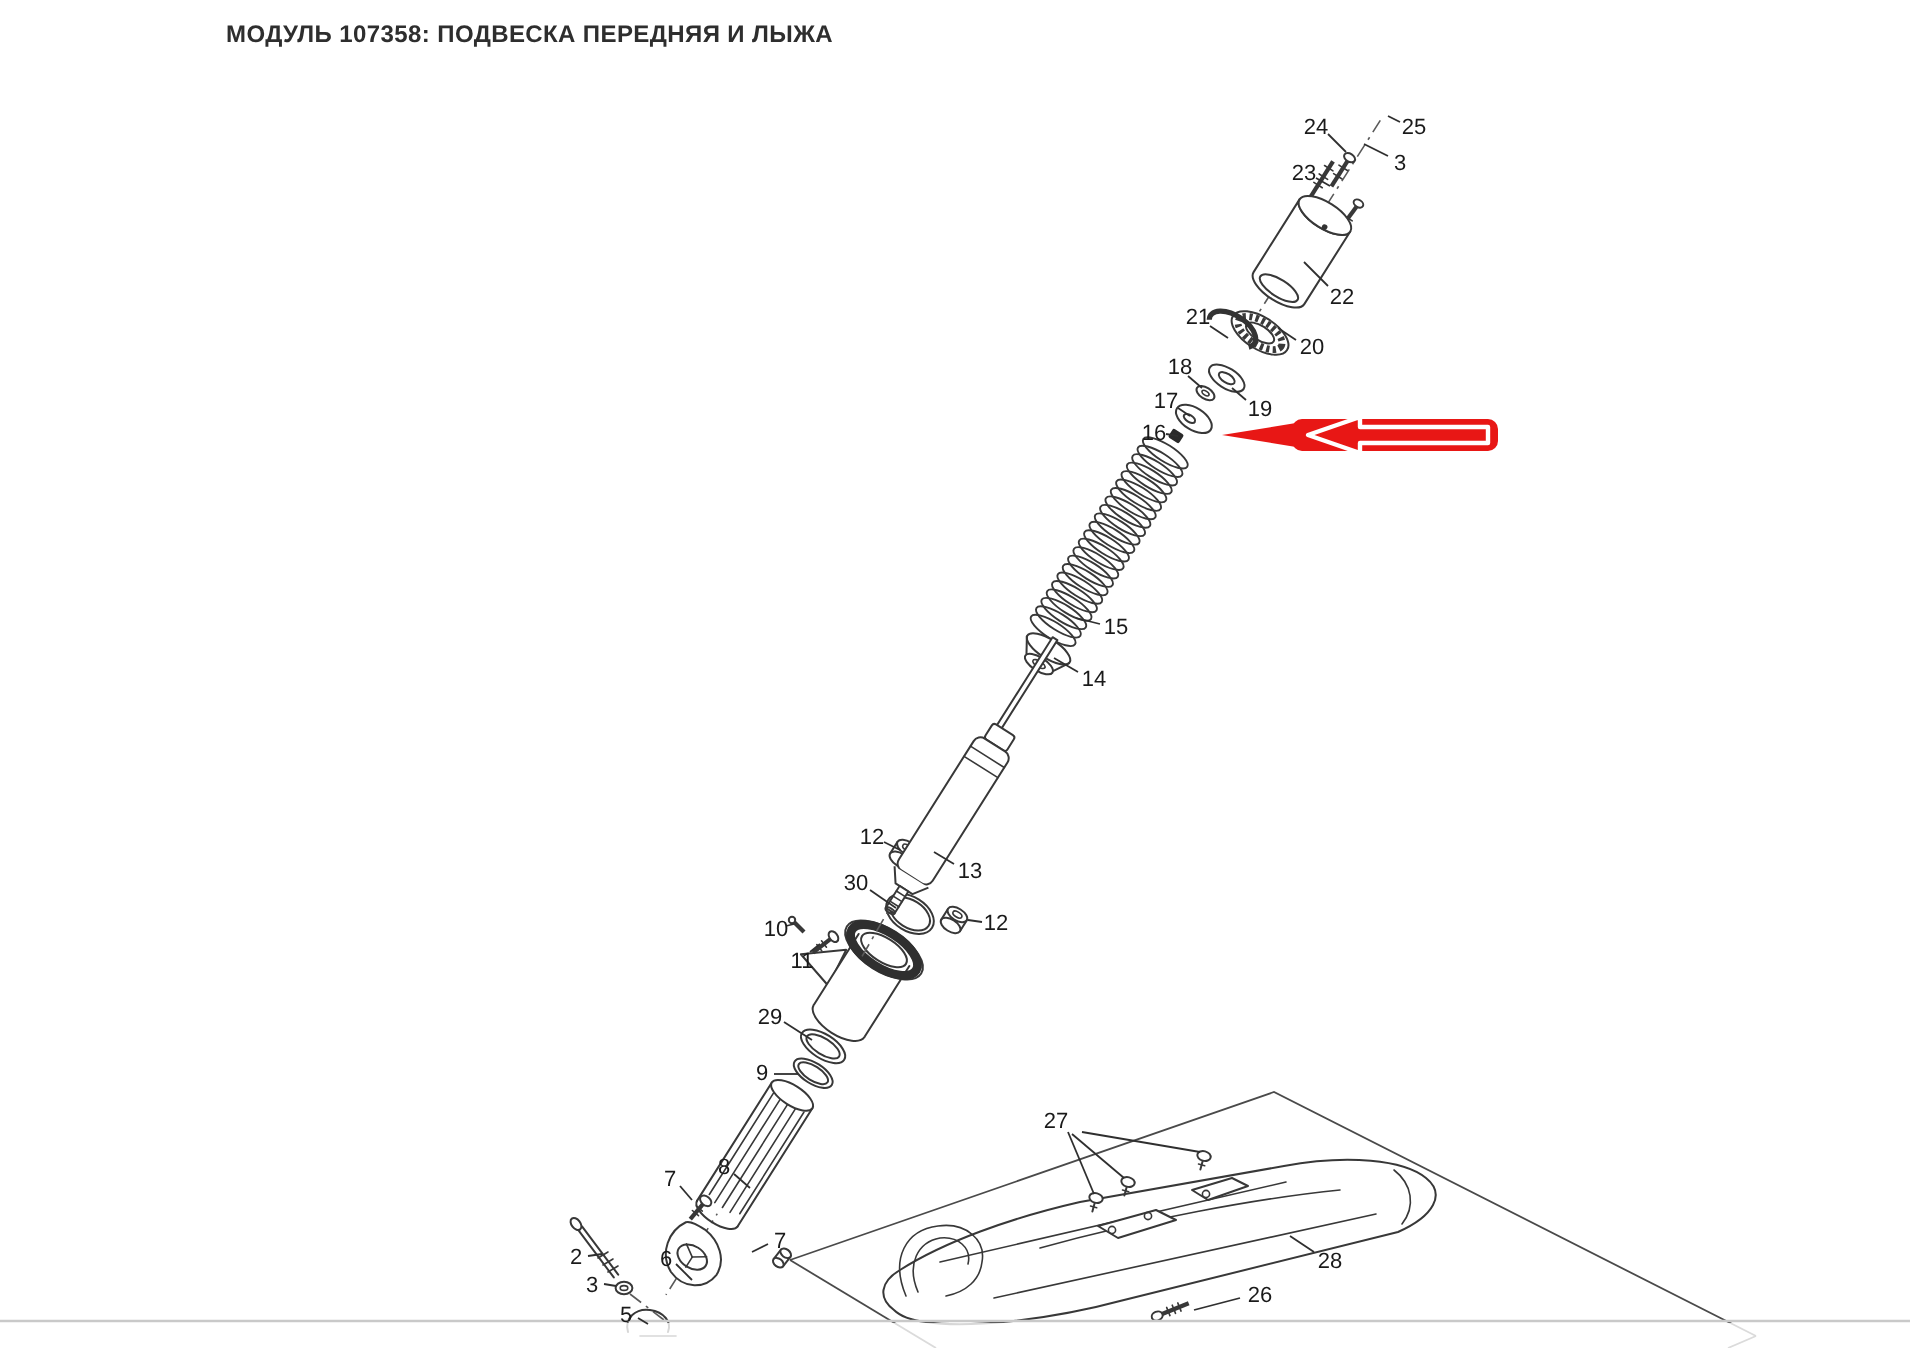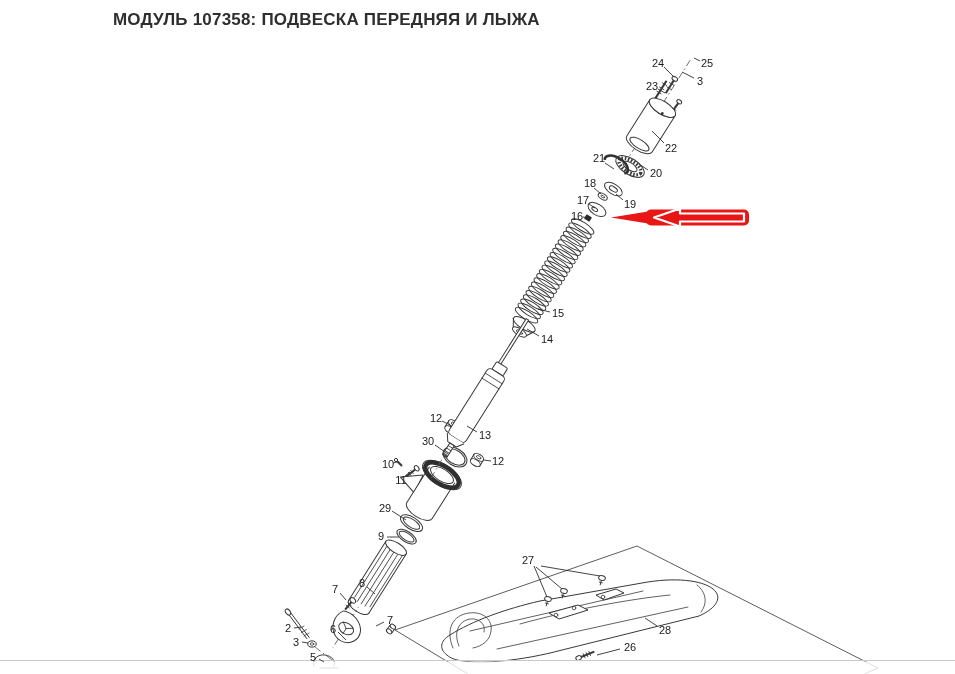--- a/index.html
+++ b/index.html
@@ -1,18 +1,18 @@
 <!DOCTYPE html>
 <html><head>
 <meta charset="utf-8">
 <style>
   html,body{margin:0;padding:0;background:#fff;}
   body{width:955px;height:674px;overflow:hidden;position:relative;
        font-family:"Liberation Sans","DejaVu Sans",sans-serif;}
-  .title{position:absolute;left:113px;top:10px;font-size:17px;font-weight:bold;
+  .title{position:absolute;left:113px;top:10px;font-size:12px;font-weight:bold;
          color:#2e2e2e;letter-spacing:.2px;white-space:nowrap;}
   svg{position:absolute;left:0;top:0;}
   .ln{fill:none;stroke:#383838;stroke-width:1;stroke-linecap:round;stroke-linejoin:round;}
   .wh{fill:#fff;stroke:#383838;stroke-width:1;stroke-linejoin:round;}
   .thin{stroke-width:.8;}
   .dash{fill:none;stroke:#5a5a5a;stroke-width:.8;stroke-dasharray:7 3 1.5 3;}
   .knurl{fill:none;stroke:#3a3a3a;stroke-width:3.4;stroke-dasharray:1.6 1.6;}
   .darkring{fill:none;stroke:#2f2f2f;stroke-width:4.5;}
   .clip{fill:none;stroke:#333;stroke-width:2.6;}
   .rod{stroke:#383838;stroke-width:2.1;}

